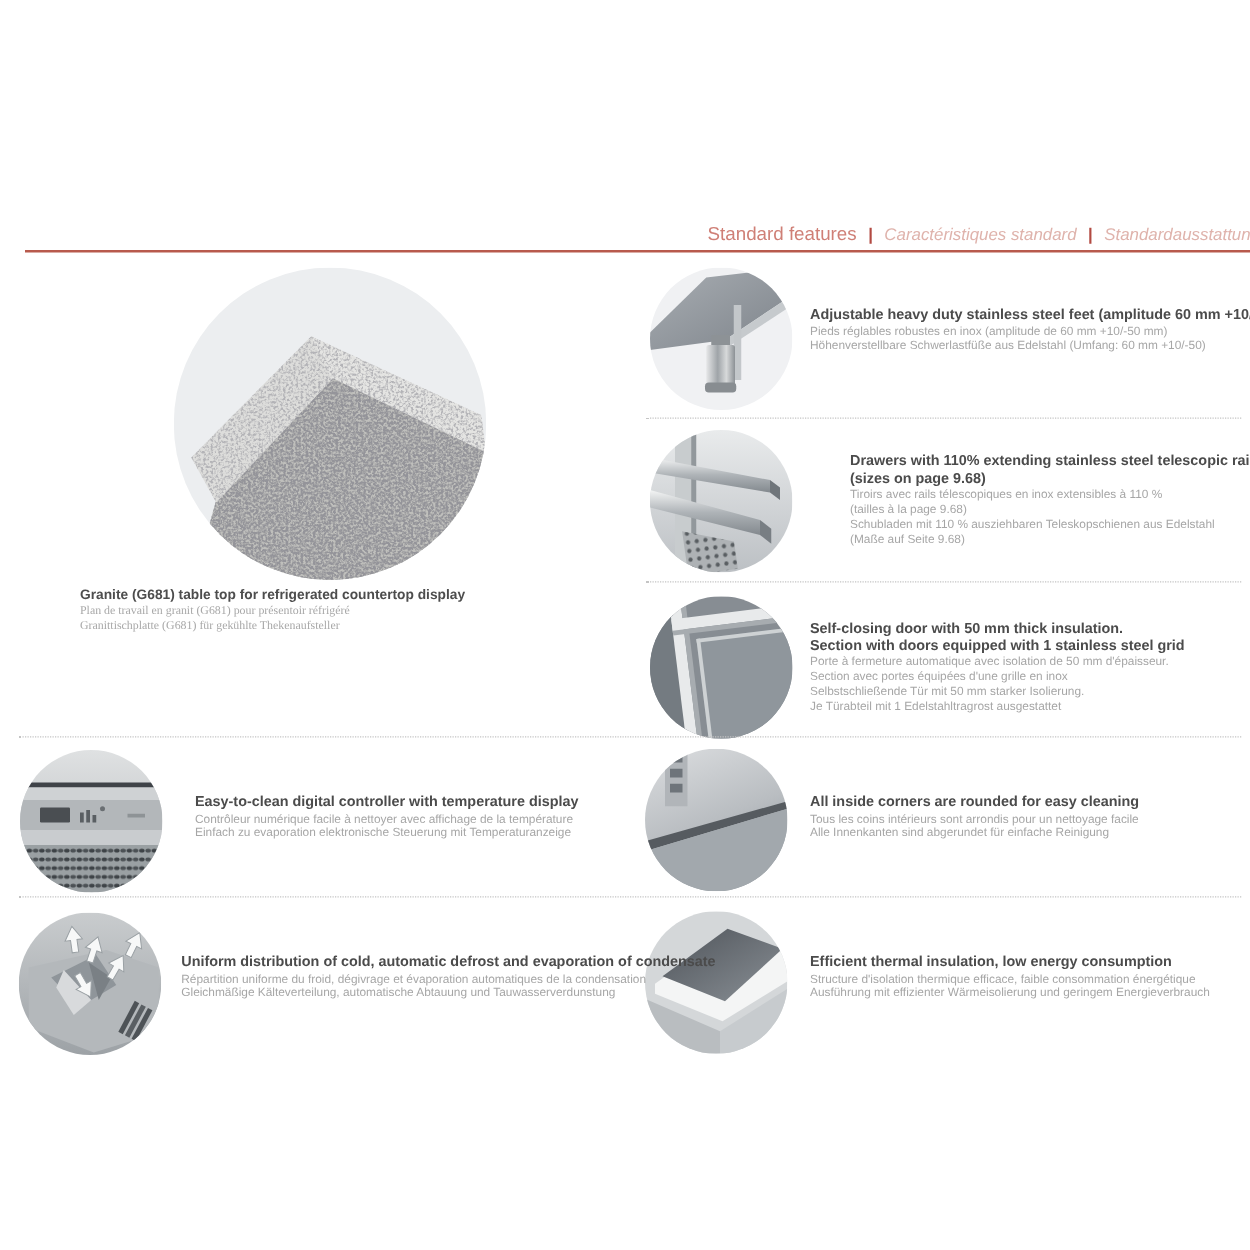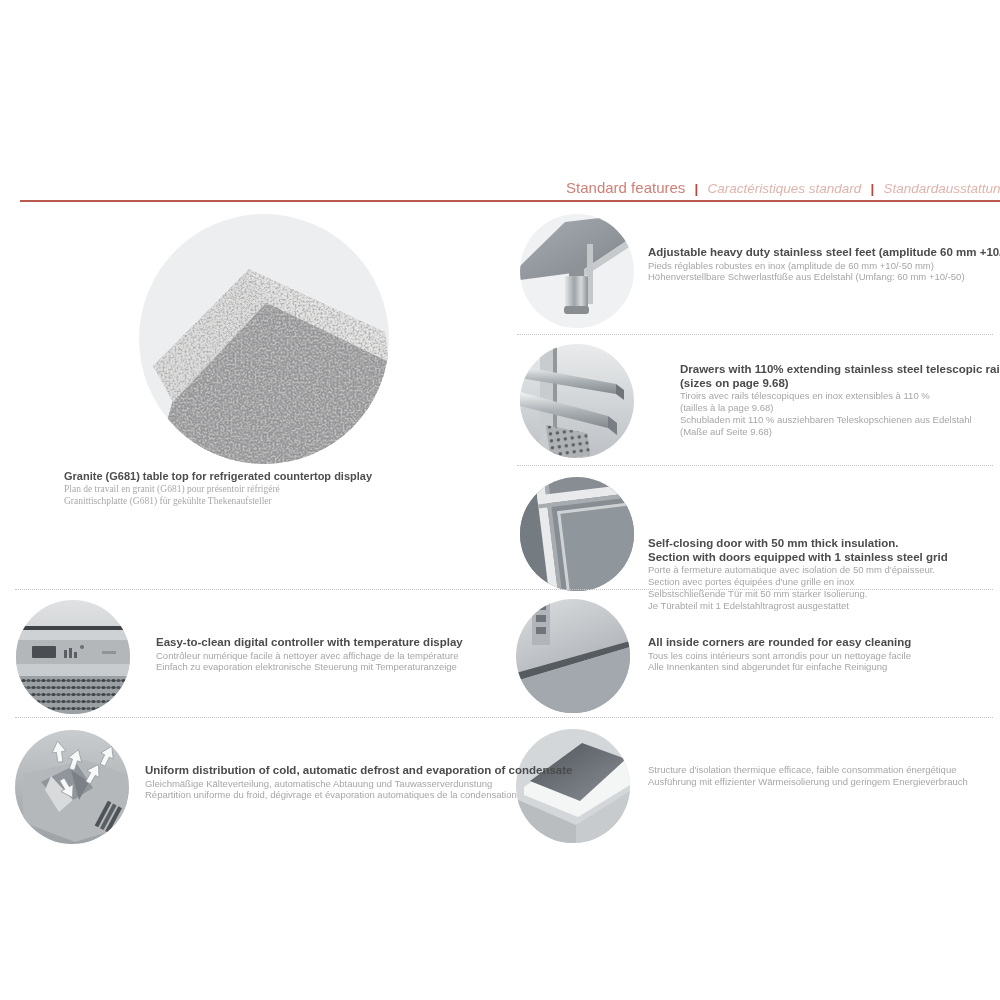--- a/index.html
+++ b/index.html
@@ -149,21 +149,21 @@
         <rect x="22" y="-10" width="9" height="134" fill="#e8eaeb"></rect>
         <rect x="31" y="-10" width="4" height="134" fill="#a7acb0"></rect>
         <rect x="22" y="14" width="102" height="9" fill="#e8eaeb"></rect>
         <rect x="22" y="23" width="102" height="4" fill="#a7acb0"></rect>
         <rect x="40" y="32" width="90" height="90" fill="#8f969c"></rect>
         <rect x="40" y="32" width="90" height="3" fill="#ced2d4"></rect>
         <rect x="40" y="32" width="3" height="90" fill="#ced2d4"></rect>
       </g>
     </svg>
   </div>
-  <div class="ft" style="left:648px;top:497px;margin-top:40px;">
+  <div class="ft" style="left:648px;top:497px;">
     <div class="t">Self-closing door with 50 mm thick insulation.</div>
     <div class="t">Section with doors equipped with 1 stainless steel grid</div>
     <div class="d">Porte à fermeture automatique avec isolation de 50 mm d'épaisseur.</div>
     <div class="d">Section avec portes équipées d'une grille en inox</div>
     <div class="d">Selbstschließende Tür mit 50 mm starker Isolierung.</div>
     <div class="d">Je Türabteil mit 1 Edelstahltragrost ausgestattet</div>
   </div>
   <div class="dots full" style="top:589px;"></div>
 
   <div class="circ" style="left:516px;top:599px;width:114px;height:114px;">
@@ -200,20 +200,21 @@
         </linearGradient>
       </defs>
       <rect width="114" height="114" fill="#d4d7d9"></rect>
       <polygon points="0,114 0,70 60,96 60,114" fill="#b9bdc0"></polygon>
       <polygon points="60,114 60,96 114,62 114,114" fill="#c7cbce"></polygon>
       <polygon points="8,58 64,18 114,34 114,56 62,88 8,66" fill="#f4f5f5"></polygon>
       <polygon points="14,52 66,14 110,30 64,72" fill="url(#instop)"></polygon>
     </svg>
   </div>
   <div class="ft" style="left:648px;top:764px;">
+    <div class="t">Efficient thermal insulation, low energy consumption</div>
     <div class="d">Structure d'isolation thermique efficace, faible consommation énergétique</div>
     <div class="d">Ausführung mit effizienter Wärmeisolierung und geringem Energieverbrauch</div>
   </div>
 
   <div class="circ" style="left:16px;top:600px;width:114px;height:114px;">
     <svg width="114" height="114" viewBox="0 0 114 114">
       <defs>
         <linearGradient id="steel" x1="0" y1="0" x2="0" y2="1">
           <stop offset="0" stop-color="#dfe1e2"></stop>
             <stop offset="1" stop-color="#b4b8bb"></stop>
@@ -269,17 +270,17 @@
         <use href="#arrw" transform="translate(44,22) rotate(-8)"></use>
         <use href="#arrw" transform="translate(60,30) rotate(18)"></use>
         <use href="#arrw" transform="translate(92,26) rotate(26)"></use>
         <use href="#arrw" transform="translate(78,44) rotate(30)"></use>
         <use href="#arrw" transform="translate(52,58) rotate(150)"></use>
       </g>
     </svg>
   </div>
   <div class="ft" style="left:145px;top:764px;">
     <div class="t">Uniform distribution of cold, automatic defrost and evaporation of condensate</div>
+    <div class="d">Répartition uniforme du froid, dégivrage et évaporation automatiques de la condensation</div>
     <div class="d">Gleichmäßige Kälteverteilung, automatische Abtauung und Tauwasserverdunstung</div>
-    <div class="d">Répartition uniforme du froid, dégivrage et évaporation automatiques de la condensation</div>
   </div>
 
 </div>
 
 </body></html>

